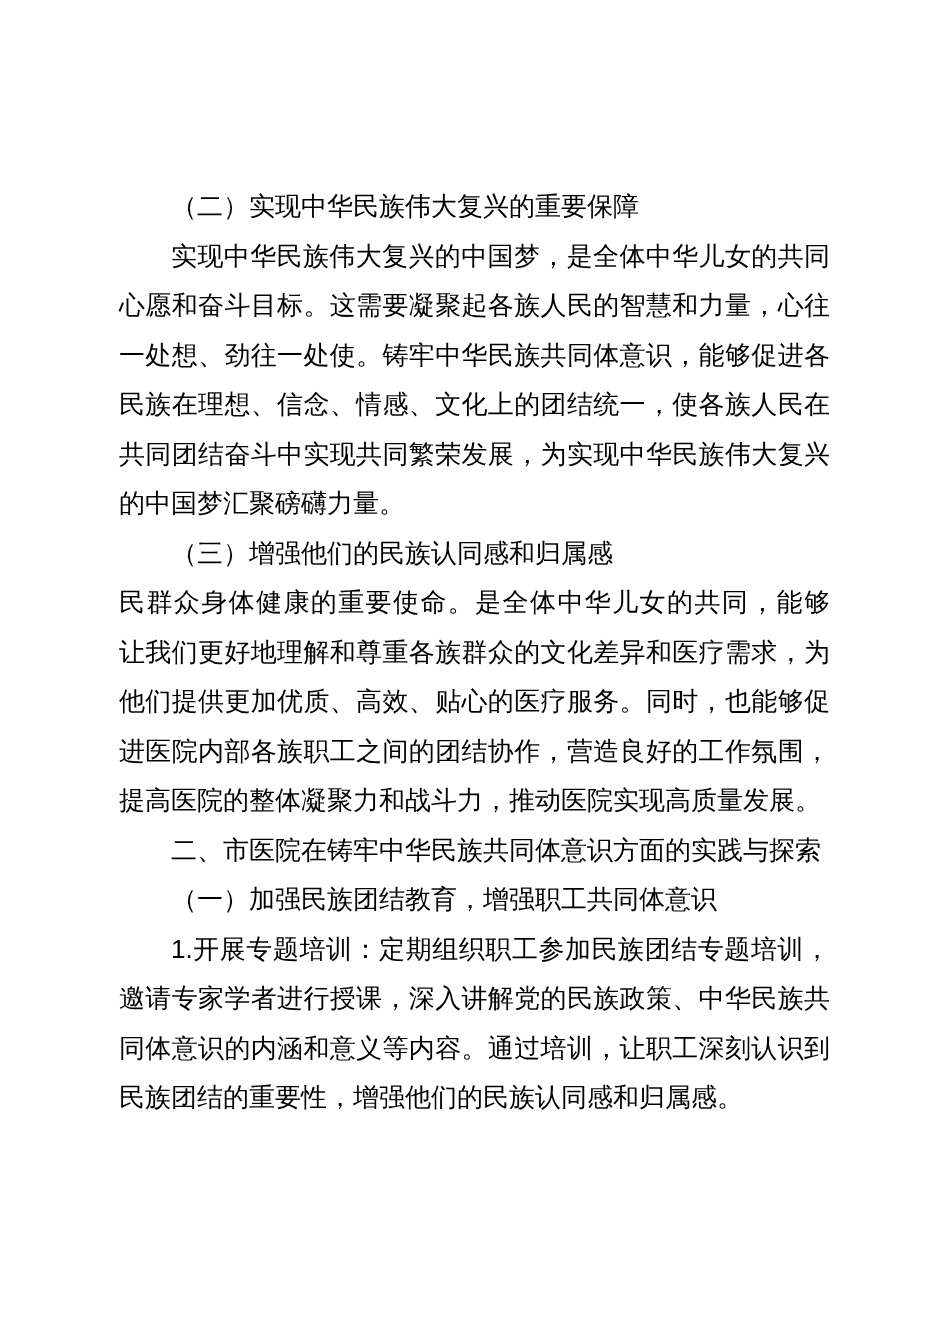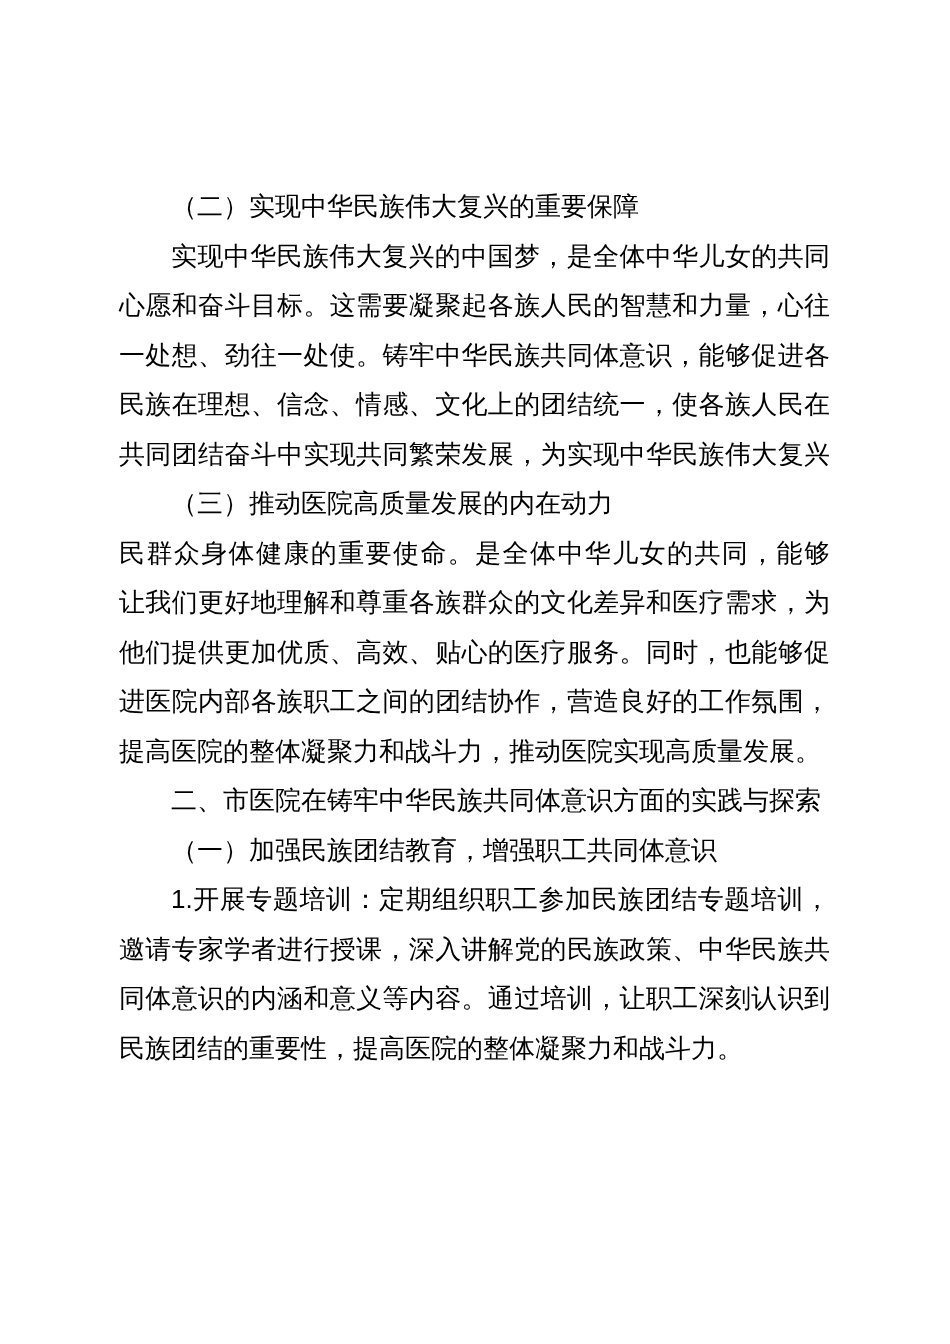--- a/index.html
+++ b/index.html
@@ -43,26 +43,27 @@
 <body>
 
 <div class="page">
   <div class="doc">
     <div class="line indent">（二）实现中华民族伟大复兴的重要保障</div>
     <div class="line indent fill">实现中华民族伟大复兴的中国梦，是全体中华儿女的共同</div>
     <div class="line fill">心愿和奋斗目标。这需要凝聚起各族人民的智慧和力量，心往</div>
     <div class="line fill">一处想、劲往一处使。铸牢中华民族共同体意识，能够促进各</div>
     <div class="line fill">民族在理想、信念、情感、文化上的团结统一，使各族人民在</div>
     <div class="line fill">共同团结奋斗中实现共同繁荣发展，为实现中华民族伟大复兴</div>
-    <div class="line indent">（三）推动医院高质量发展的内在动力</div>
+    <div class="line">的中国梦汇聚磅礴力量。</div>
+    <div class="line indent">（三）增强他们的民族认同感和归属感</div>
     <div class="line fill">民群众身体健康的重要使命。是全体中华儿女的共同，能够</div>
     <div class="line fill">让我们更好地理解和尊重各族群众的文化差异和医疗需求，为</div>
     <div class="line fill">他们提供更加优质、高效、贴心的医疗服务。同时，也能够促</div>
     <div class="line fill">进医院内部各族职工之间的团结协作，营造良好的工作氛围，</div>
     <div class="line">提高医院的整体凝聚力和战斗力，推动医院实现高质量发展。</div>
     <div class="line indent">二、市医院在铸牢中华民族共同体意识方面的实践与探索</div>
     <div class="line indent">（一）加强民族团结教育，增强职工共同体意识</div>
     <div class="line indent fill">1.开展专题培训：定期组织职工参加民族团结专题培训，</div>
     <div class="line fill">邀请专家学者进行授课，深入讲解党的民族政策、中华民族共</div>
     <div class="line fill">同体意识的内涵和意义等内容。通过培训，让职工深刻认识到</div>
-    <div class="line">民族团结的重要性，提高医院的整体凝聚力和战斗力。</div>
+    <div class="line">民族团结的重要性，增强他们的民族认同感和归属感。</div>
   </div>
 </div>
 
 </body></html>

